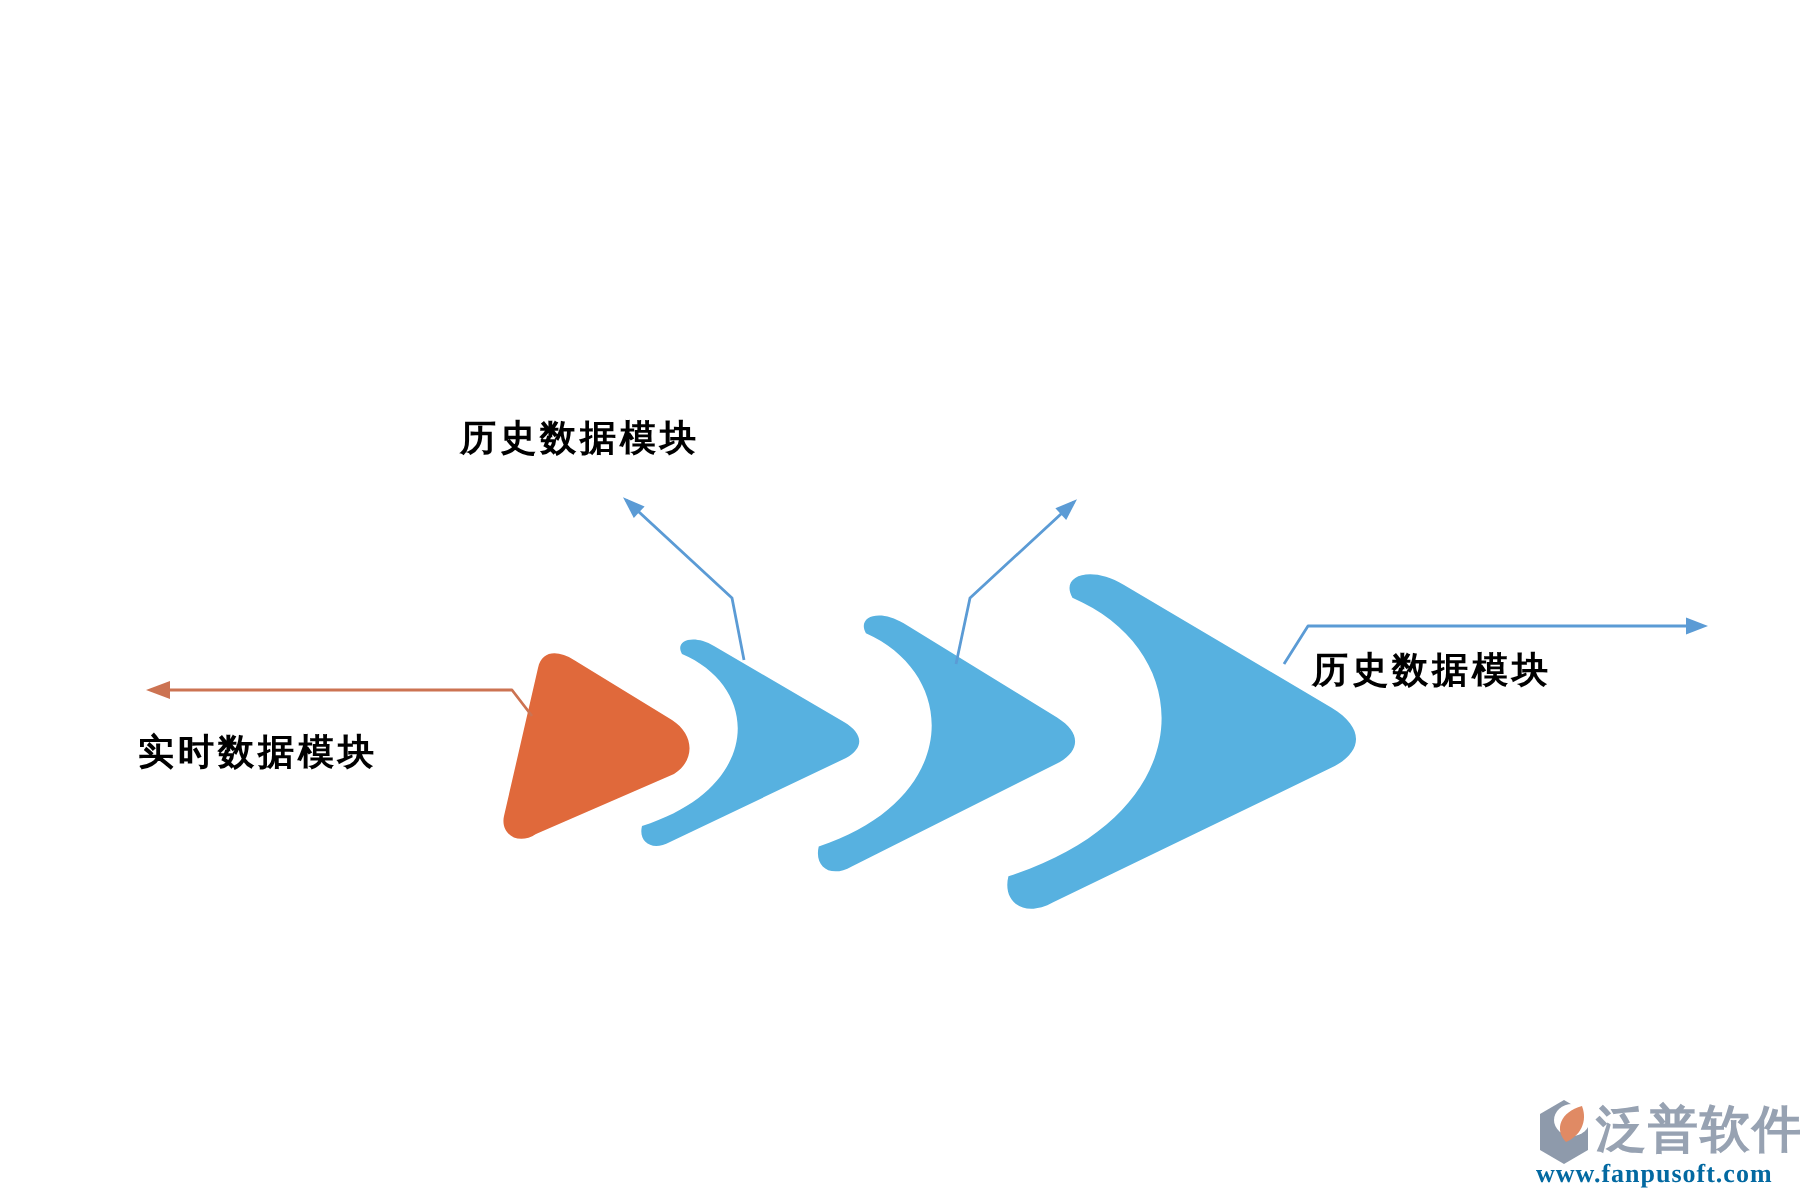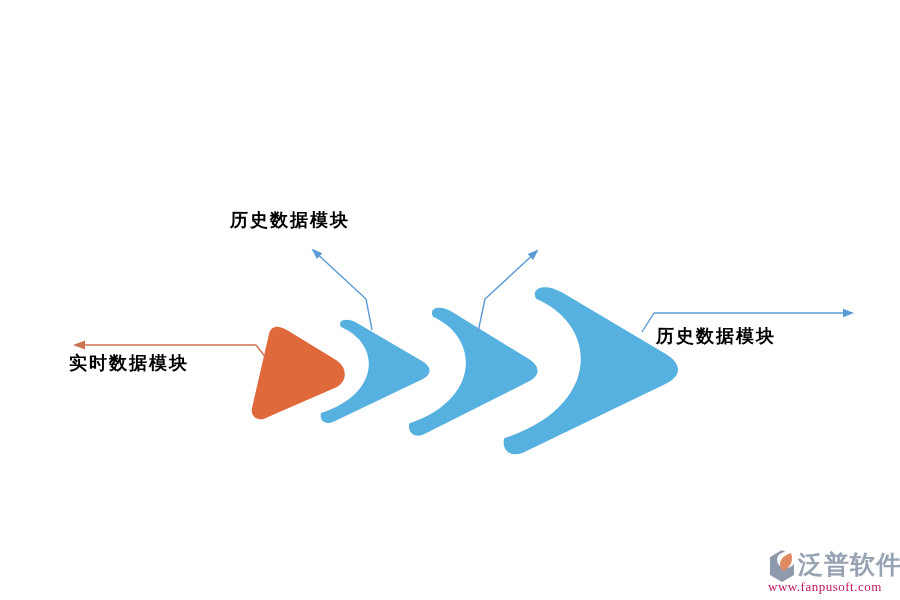--- a/index.html
+++ b/index.html
@@ -20,21 +20,21 @@
   }
   .module-label {
     position: absolute;
     color: #000000;
     font-weight: bold;
     font-size: 18px;
     line-height: 1;
     letter-spacing: 2px;
     white-space: nowrap;
   }
-  .label-realtime { left: 69px;  top: 354px; text-align: right; }
+  .label-realtime { left: 69px;  top: 368px; text-align: right; }
   .label-history  { left: 230px; top: 211px; }
   .label-fault    { left: 481px; top: 214px; }
   .label-system   { left: 656px; top: 327px; }
 
   .brand {
     position: absolute;
     left: 768px;
     top: 549px;
     width: 130px;
   }
@@ -45,23 +45,23 @@
   .brand-icon { flex: 0 0 auto; margin-right: 2px; }
   .brand-name {
     color: #97A2B2;
     font-weight: bold;
     font-size: 25px;
     line-height: 1.25;
     letter-spacing: 1px;
     white-space: nowrap;
   }
   .brand-url {
-    color: #be185d;
+    color: #0369a1;
     font-family: "Liberation Serif", "DejaVu Serif", serif;
-    font-weight: normal;
+    font-weight: bold;
     font-size: 13px;
     line-height: 1;
     margin-top: -3px;
     letter-spacing: 0.5px;
     white-space: nowrap;
   }
 </style>
 </head>
 <body>
 

